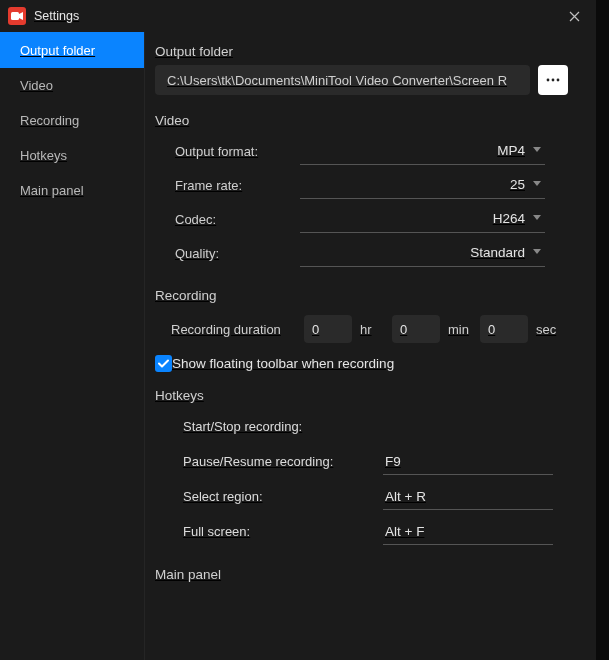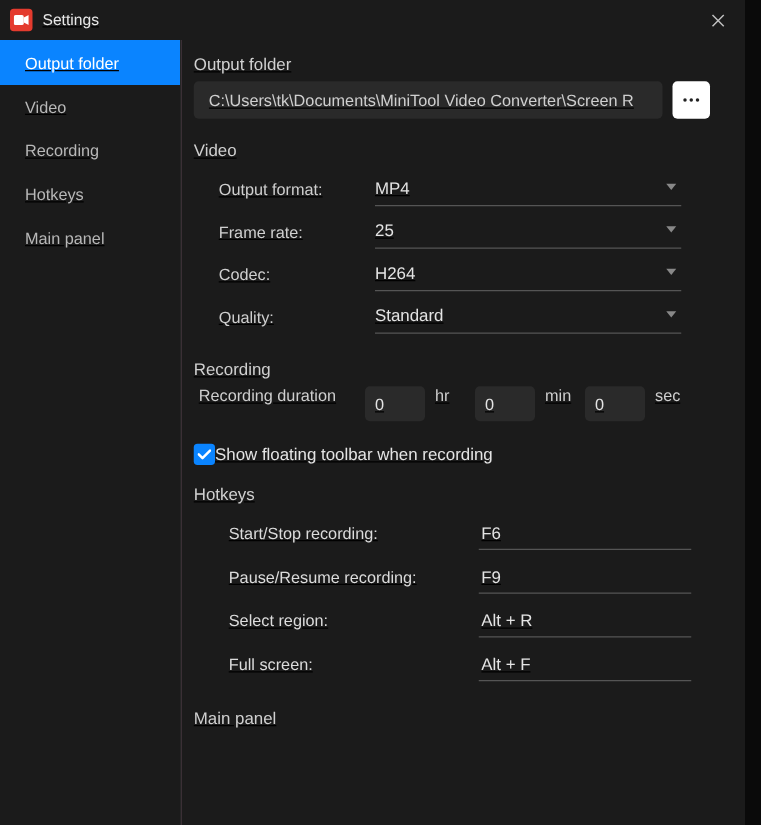--- a/index.html
+++ b/index.html
@@ -24,25 +24,25 @@
   .row { display:flex; align-items:center; margin:0 0 0 20px; height:34px;}
   .row .label { width:125px; color:#cfcfcf; font-size:13px;}
   .row .control { flex:1; }
 
   
   .folder-row { display:flex; gap:8px; margin:4px 0 18px 0;}
   .path-input { flex:1; height:30px; background:#2a2a2a; color:#cfcfcf; border:none; border-radius:4px; padding:0 12px; font-size:13px; outline:none; max-width:380px;}
   .browse-btn { width:30px; height:30px; background:#ffffff; border-radius:4px; display:flex; align-items:center; justify-content:center; cursor:pointer;}
 
   
-  .select { position:relative; border-bottom:1px solid #555; height:28px; display:flex; align-items:center; color:#e4e4e4; font-size:13.5px; cursor:pointer; padding-right:20px; max-width:245px;}
+  .select { position:relative; border-bottom:1px solid #555; height:28px; display:flex; align-items:center; color:#e4e4e4; font-size:13.5px; cursor:pointer; padding-right:20px; max-width:245px;justify-content:flex-end;}
   .select .caret { position:absolute; right:4px; top:10px; width:0; height:0; border-left:4px solid transparent; border-right:4px solid transparent; border-top:5px solid #888;}
 
   
-  .dur-row { display:flex; gap:8px; margin-left:4px; height:40px;}
+  .dur-row { display:flex; align-items:center; gap:8px; margin-left:16px; height:40px;}
   .dur-row .dl { color:#cfcfcf; font-size:13px; width:125px;}
   .dur-input { width:48px; height:28px; background:#2a2a2a; border:none; border-radius:4px; color:#e4e4e4; text-align:left; padding:0 8px; font-size:13px; outline:none;}
   .unit { color:#cfcfcf; font-size:13px; width:24px;}
 
   .check-row { display:flex; align-items:center; margin:6px 0 16px 0;}
   .checkbox { width:17px; height:17px; background:#0a84ff; border-radius:3px; display:flex; align-items:center; justify-content:center; cursor:pointer;}
   .checkbox svg{display:block;}
   .check-row span{ color:#e4e4e4; font-size:13.5px;}
 
   
@@ -164,21 +164,20 @@
           <svg width="11" height="9" viewBox="0 0 11 9">
               <path d="M1 4.5L4 7.5L10 1.5" stroke="#fff" stroke-width="2" fill="none" stroke-linecap="round" stroke-linejoin="round"></path>
             </svg>
         </div>
         <span>Show floating toolbar when recording</span>
       </div>
 
       <div class="section-title">Hotkeys</div>
       <div class="hotkey-row">
         <div class="label">Start/Stop recording:</div>
-        <input class="hotkey-input" value="F6" style="">
       </div>
       <div class="hotkey-row">
         <div class="label">Pause/Resume recording:</div>
         <input class="hotkey-input" value="F9" style="">
       </div>
       <div class="hotkey-row">
         <div class="label">Select region:</div>
         <input class="hotkey-input" value="Alt + R" style="">
       </div>
       <div class="hotkey-row">

